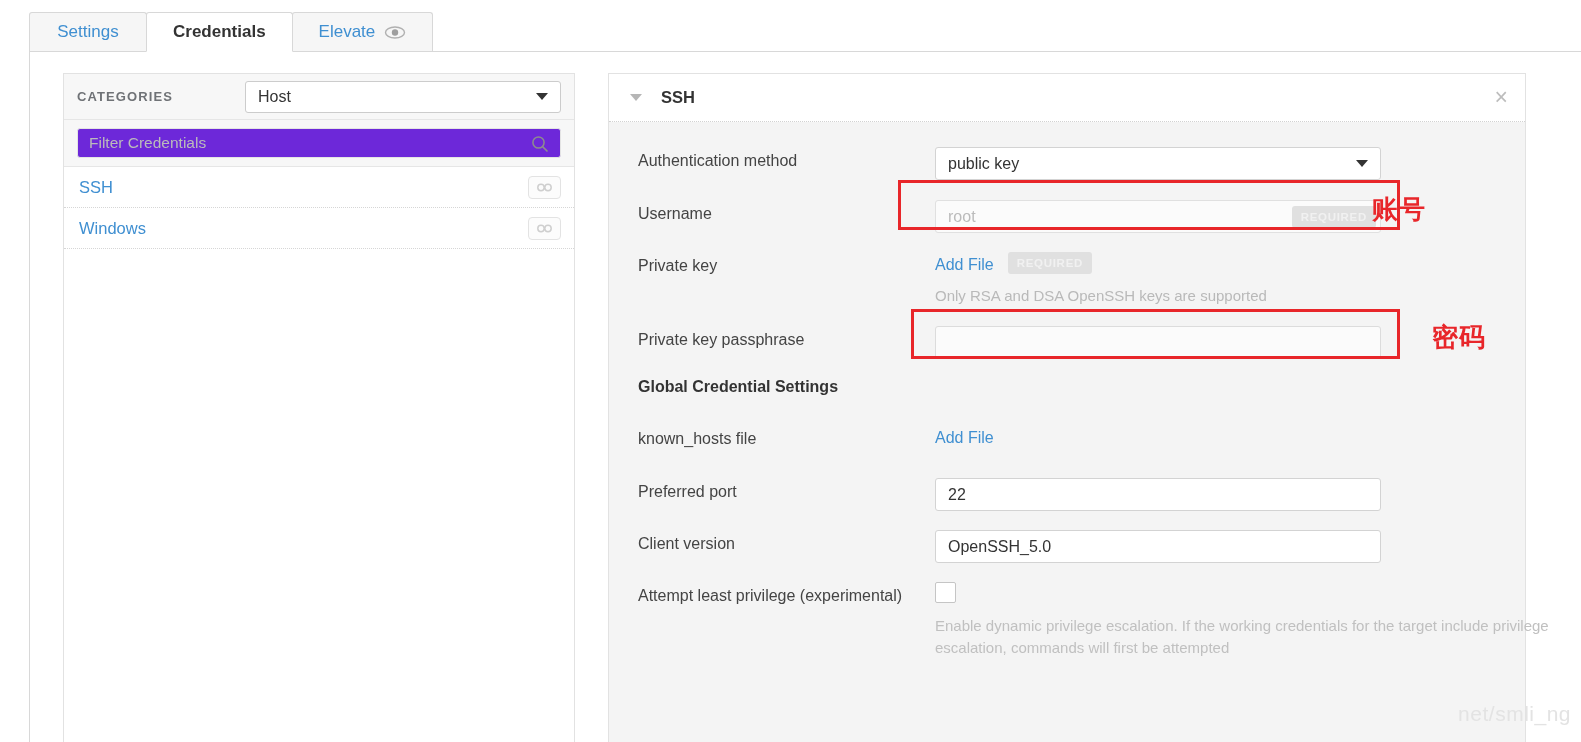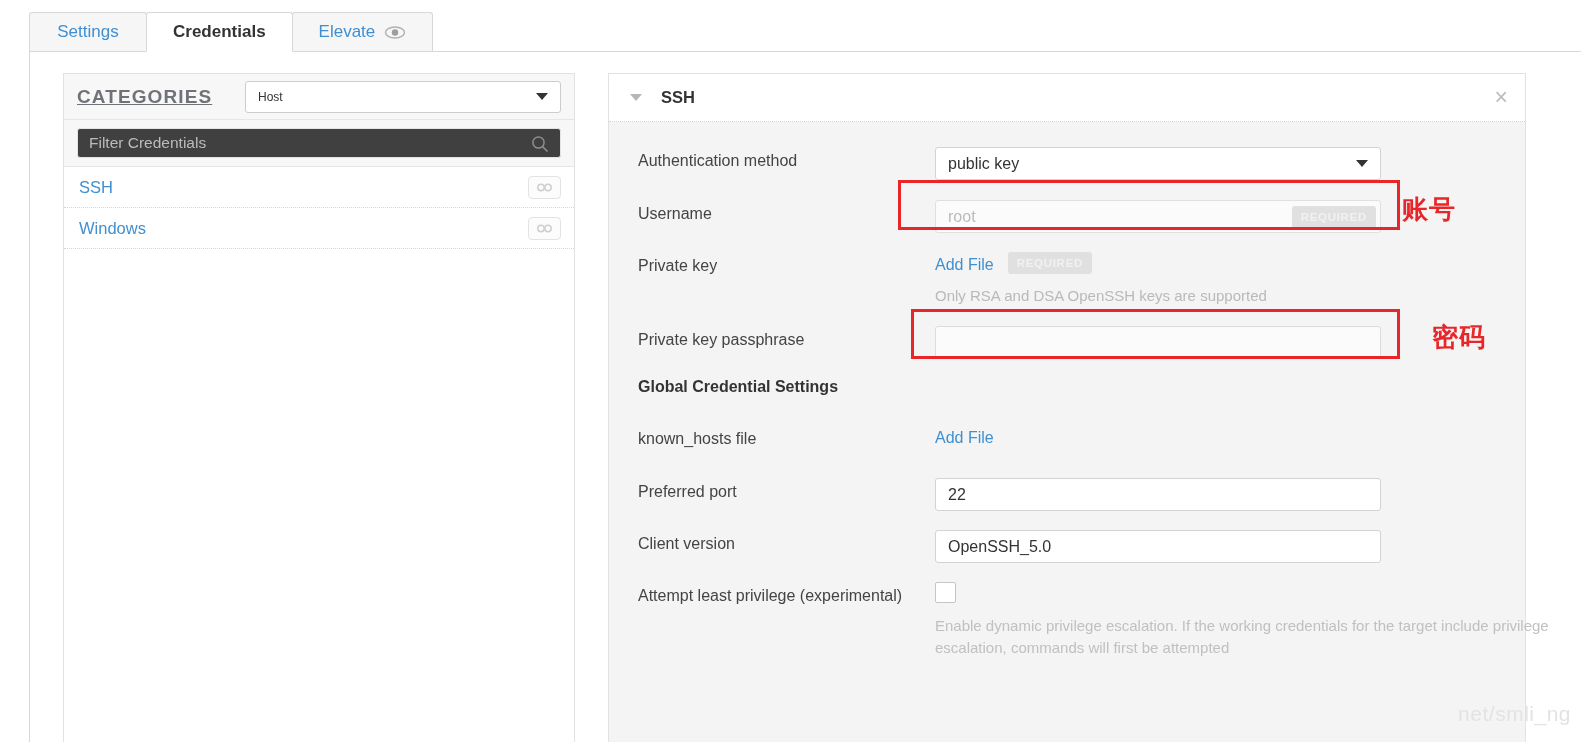--- a/index.html
+++ b/index.html
@@ -82,38 +82,37 @@
   .cat-row {
     height: 46px;
     display: flex;
     align-items: center;
     background: #f7f7f7;
     border-bottom: 1px solid #e6e6e6;
     padding: 0 13px;
     box-sizing: border-box;
   }
   .cat-label {
-    font-size: 19px;
+    font-size: 13px;
     letter-spacing: 1.1px;
     color: #6f7276;
     font-weight: bold;
     width: 168px;
-    text-decoration: underline;
   }
   .select-box {
     flex: 1;
     height: 32px;
     background: #ffffff;
     border: 1px solid #cccccc;
     border-radius: 3px;
     display: flex;
     align-items: center;
     padding: 0 12px;
     box-sizing: border-box;
-    font-size: 12px;
+    font-size: 16px;
     color: #333333;
     position: relative;
   }
   .caret {
     position: absolute;
     right: 12px;
     width: 0; height: 0;
     border-left: 6px solid transparent;
     border-right: 6px solid transparent;
     border-top: 7px solid #333333;
@@ -123,21 +122,21 @@
     display: flex;
     align-items: center;
     background: #f7f7f7;
     border-bottom: 1px solid #e6e6e6;
     padding: 0 13px;
     box-sizing: border-box;
   }
   .filter-input {
     flex: 1;
     height: 30px;
-    background: #404040;
+    background: #6d28d9;
     border: 1px solid #e4e4e4;
     border-radius: 3px;
     display: flex;
     align-items: center;
     padding: 0 11px;
     box-sizing: border-box;
     font-size: 15.5px;
     color: #bbbbbb;
     position: relative;
   }
@@ -448,20 +447,20 @@
         <div class="row-field">
           <div class="checkbox"></div>
           <div class="hint-clip">Enable dynamic privilege escalation. If the working credentials for the target include privilege escalation, commands will first be attempted</div>
         </div>
       </div>
 
     </div>
   </div>
 
   <div class="anno-box" style="left:898px; top:180px; width:502px; height:50px;"></div>
-  <div class="anno-text" style="left:1402px; top:192px;">账号</div>
+  <div class="anno-text" style="left:1372px; top:192px;">账号</div>
 
   <div class="anno-box" style="left:911px; top:309px; width:489px; height:50px;"></div>
   <div class="anno-text" style="left:1432px; top:320px;">密码</div>
 
   <div class="watermark">net/smli_ng</div>
 
 </div>
 
 </body></html>

